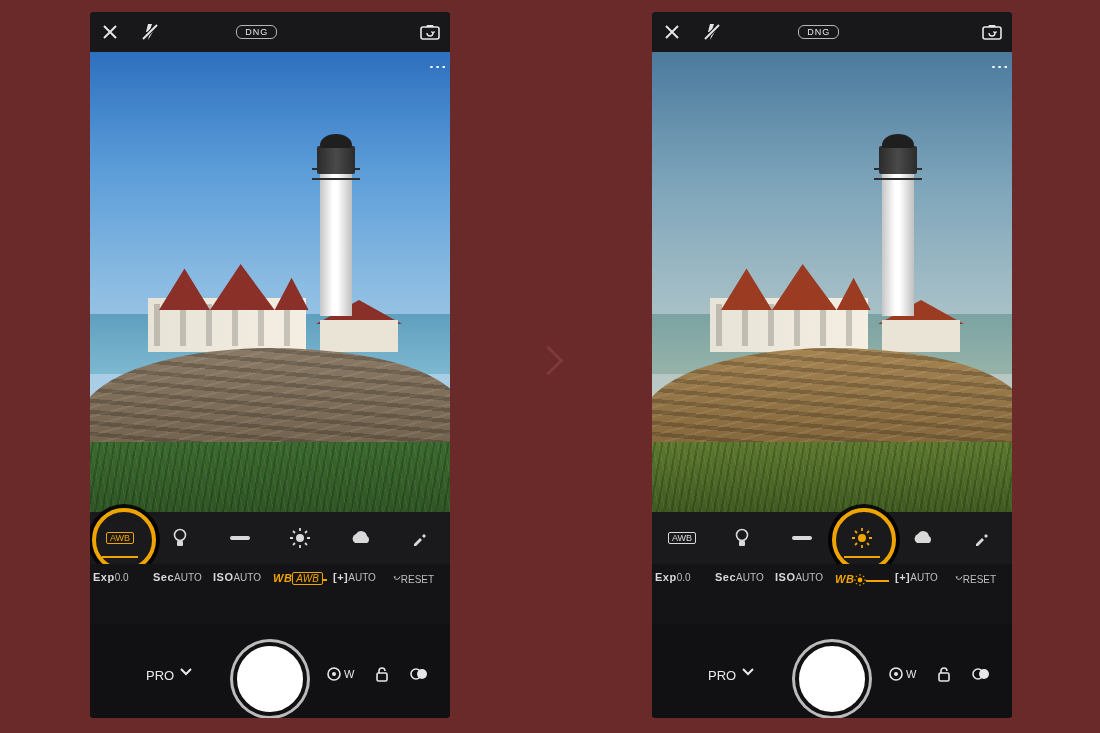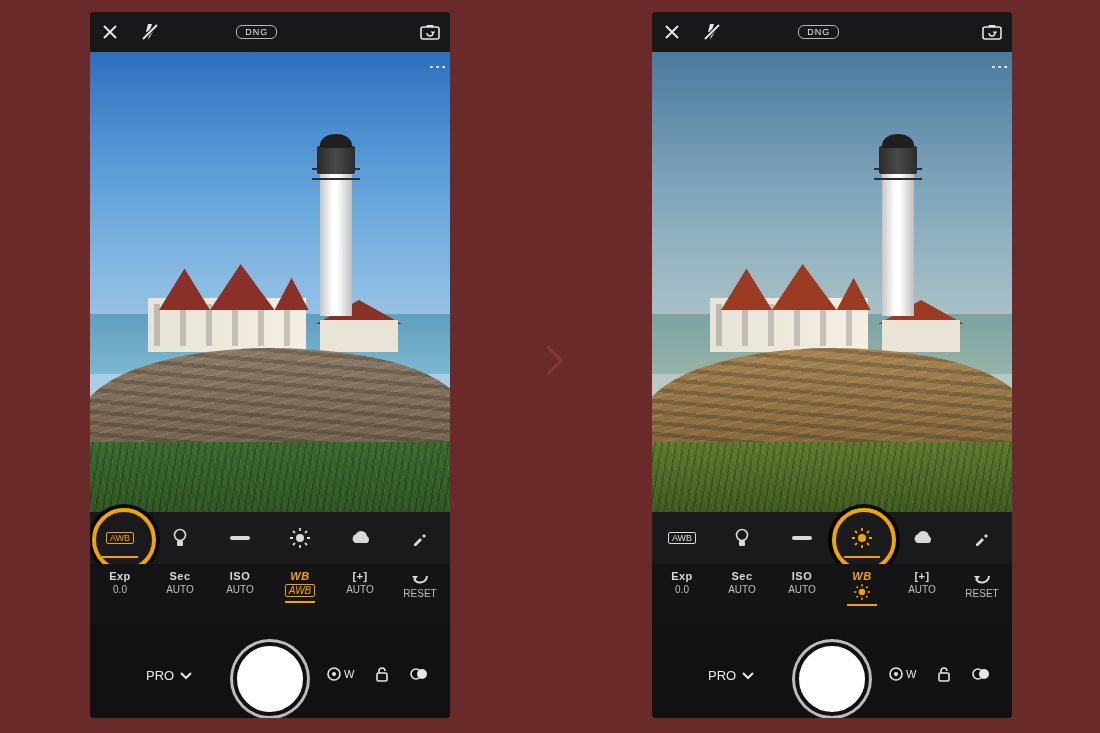--- a/index.html
+++ b/index.html
@@ -56,30 +56,30 @@
   .more{position:absolute;right:6px;top:6px;color:#fff;font-size:18px;line-height:12px;letter-spacing:-1px;writing-mode:vertical-rl;}
   
   .wbrow{position:relative;height:52px;background:#1a1a1c;display:flex;align-items:center;justify-content:space-around;}
   .wbitem{position:relative;width:56px;height:48px;display:flex;flex-direction:column;align-items:center;justify-content:center;color:#d9d9d9;}
   .wbitem.sel{color:#f0a400;}
   .wbitem .under{position:absolute;left:10px;right:10px;bottom:4px;height:2px;background:transparent;}
   .wbitem.sel .under{background:#f0a400;}
   .ring{position:absolute;width:56px;height:56px;border:4px solid #f0a400;border-radius:50%;box-shadow:0 0 0 4px rgba(0,0,0,.85);pointer-events:none;}
   
   .setrow{position:relative;height:54px;background:#141416;display:flex;align-items:flex-start;justify-content:space-around;padding-top:6px;}
-  .set{width:54px;display:flex;flex-direction:column;align-items:center;color:#d9d9d9;font-size:11px;}
+  .set{width:54px;display:flex;flex-direction:row;align-items:center;color:#d9d9d9;font-size:11px;}
   .set .s1{font-weight:600;letter-spacing:.5px;}
   .set .s2{font-size:10px;color:#bfbfbf;margin-top:2px;}
   .set.sel .s1,.set.sel .s2{color:#f0a400;font-style:italic;}
   .set .bar{width:30px;height:2px;margin-top:4px;background:transparent;}
   .set.sel .bar{background:#f0a400;}
   .reset-ic{margin-bottom:2px;}
   
   .botbar{position:relative;height:100px;background:#111113;}
-  .pro{position:absolute;left:56px;top:44px;color:#e9e9e9;font-size:13px;display:flex;align-items:center;gap:6px;}
+  .pro{position:absolute;left:56px;top:44px;color:#e9e9e9;font-size:13px;display:flex;gap:6px;}
   .shutter{position:absolute;left:50%;top:18px;transform:translateX(-50%);width:66px;height:66px;border-radius:50%;background:#fff;border:4px solid #111113;box-shadow:0 0 0 3px #bcbcbc;}
   .bic{position:absolute;top:42px;color:#e6e6e6;display:flex;align-items:center;gap:2px;font-size:11px;}
   .bic.wide{left:236px;} .bic.lock{left:284px;} .bic.dual{left:320px;}
   svg{display:block;}
 </style>
 </head>
 <body>
 
 <div class="stage">
   <div class="arrow"></div>

